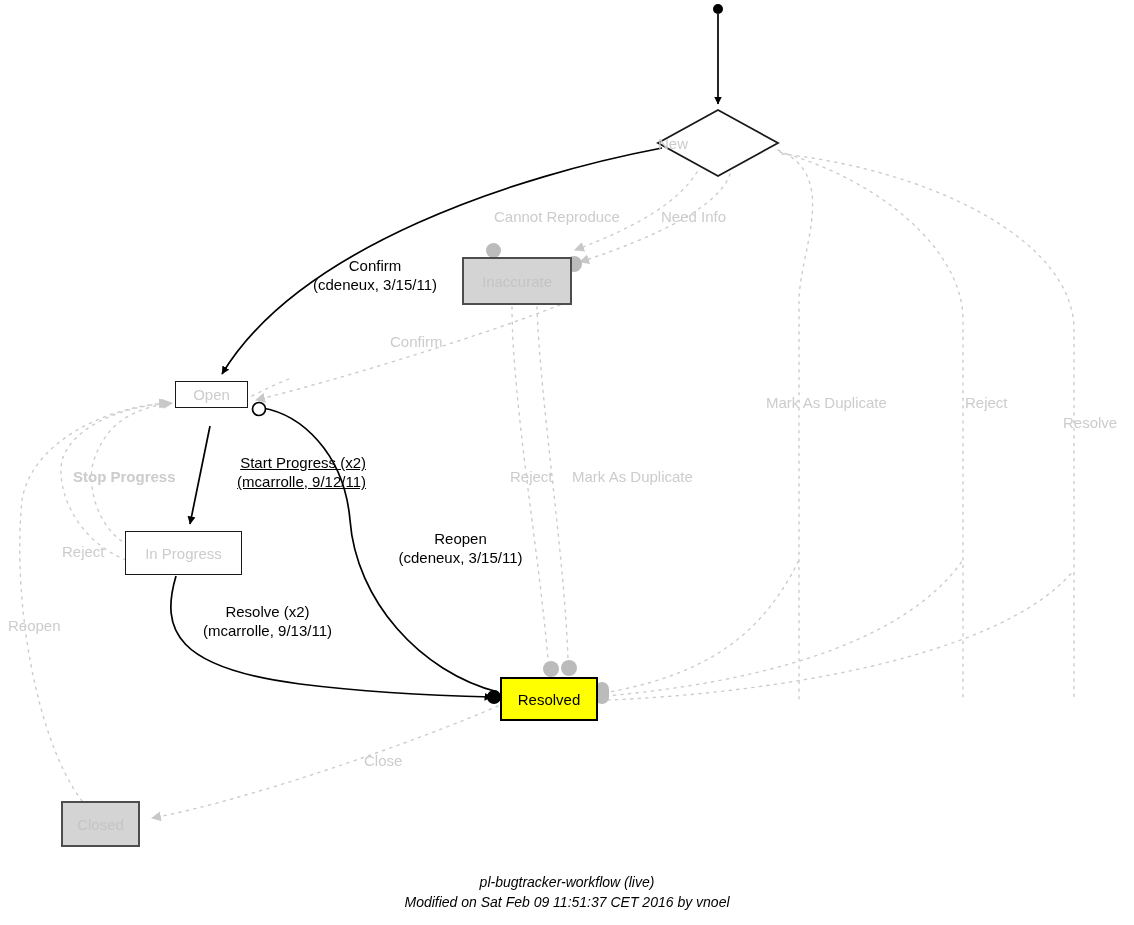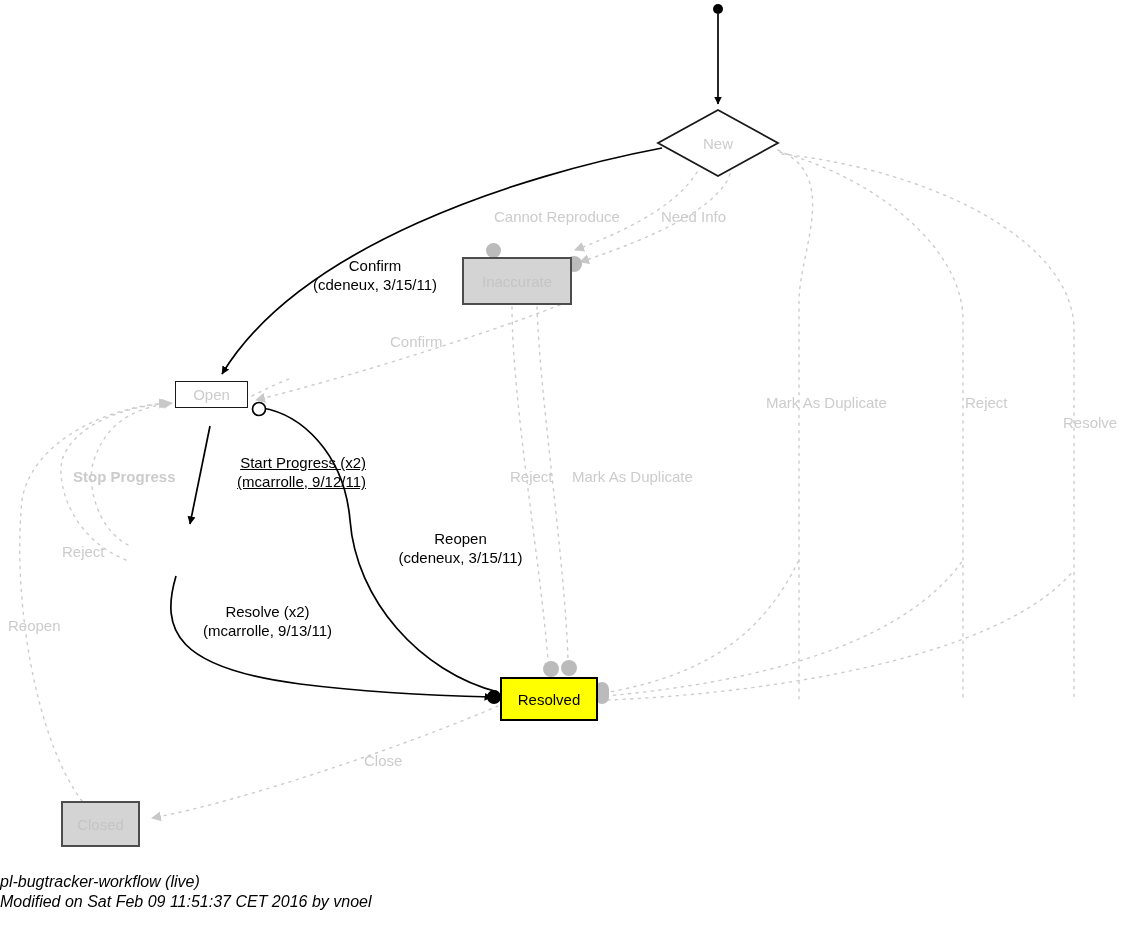--- a/index.html
+++ b/index.html
@@ -43,43 +43,44 @@
   }
   .node-rect-inactive {
     background: #d4d4d4;
     border: 2px solid #4d4d4d;
     color: #c4c4c4;
   }
   .node-diamond-label {
     position: absolute;
     display: flex;
     align-items: center;
-    justify-content: center;
+    justify-content: flex-start;
     font-size: 15px;
     color: #cccccc;
     white-space: nowrap;
   }
   .lbl {
     position: absolute;
     font-size: 15px;
     line-height: 19px;
     white-space: nowrap;
   }
   .lbl-active {
     color: #000000;
     text-align: center;
   }
   .lbl-inactive {
     color: #cccccc;
   }
   .footer {
     position: absolute;
     width: 100%;
+    text-align: center;
     font-style: italic;
-    font-size: 16px;
+    font-size: 14px;
     line-height: 20px;
     color: #000000;
   }
   .dot-gray {
     position: absolute;
     background: #bbbbbb;
     border-radius: 50%;
   }
 </style>
 </head>
@@ -161,20 +162,23 @@
   </div>
 
   <div class="node node-rect-inactive" style="left:462px; top:257px; width:110px; height:48px;">
     <span>Inaccurate</span>
   </div>
 
   <div class="node node-rect-active" style="left:175px; top:381px; width:73px; height:27px;">
     <span>Open</span>
   </div>
 
+  <div class="node node-rect-active" style="left:125px; top:531px; width:117px; height:44px;">
+    <span>In Progress</span>
+  </div>
 
   <div class="node node-rect-current" style="left:500px; top:677px; width:98px; height:44px;">
     <span>Resolved</span>
   </div>
 
   <div class="node node-rect-inactive" style="left:61px; top:801px; width:79px; height:46px;">
     <span>Closed</span>
   </div>
 
 

